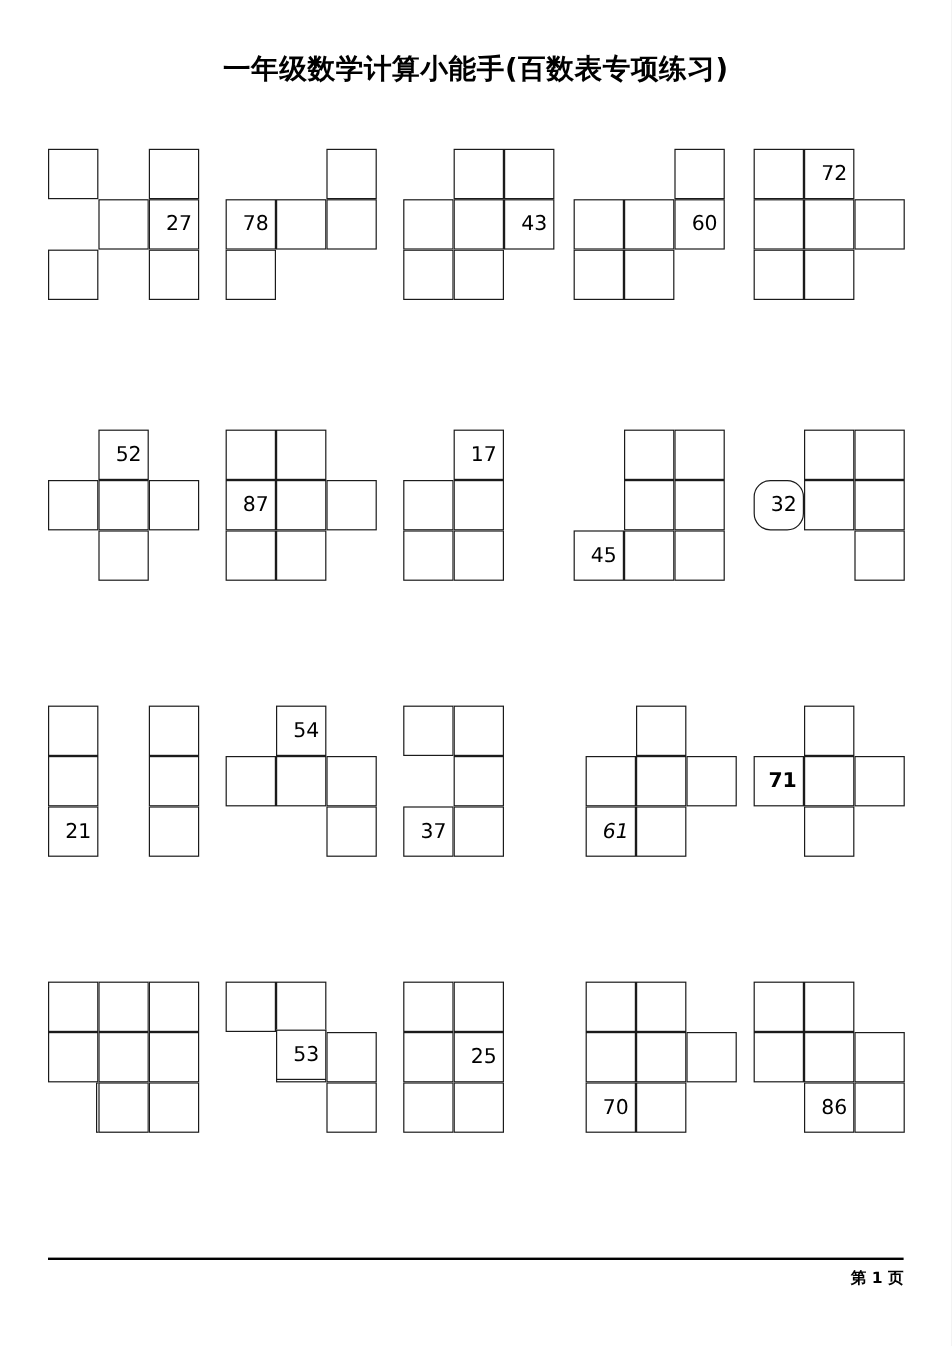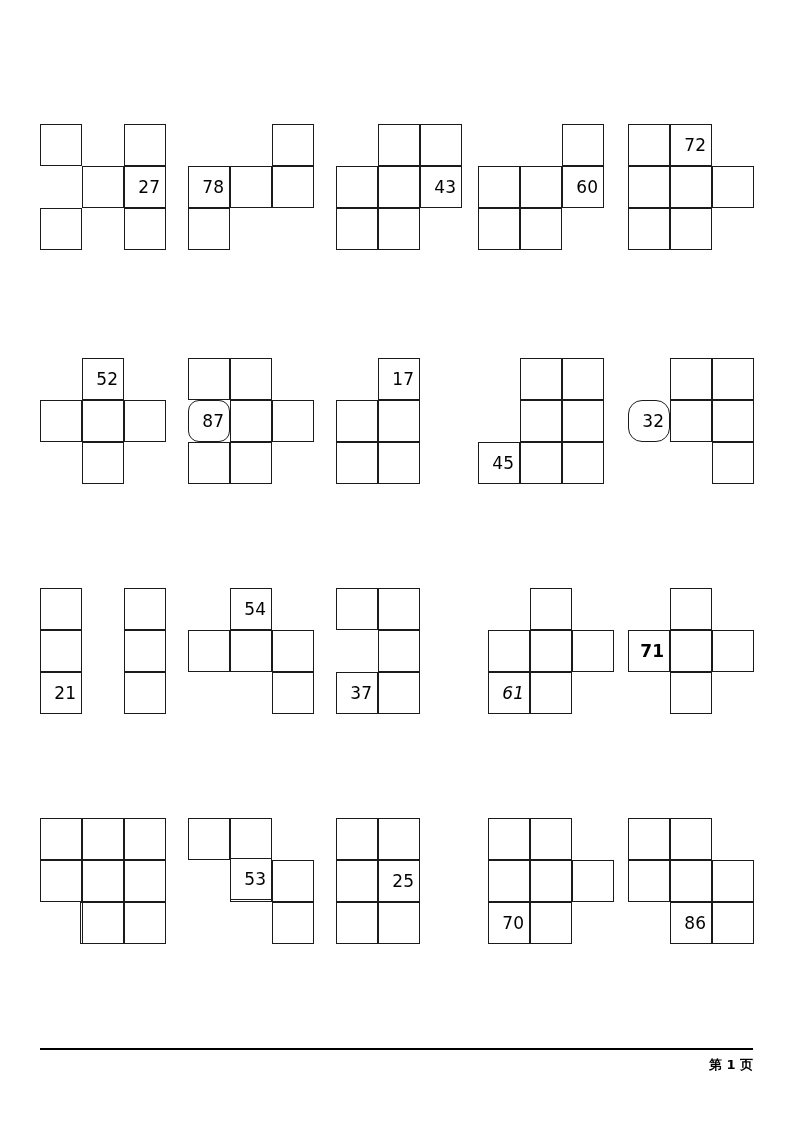--- a/index.html
+++ b/index.html
@@ -82,20 +82,21 @@
     font-size: 13px;
     color: #000;
     font-weight: bold;
   }
 </style>
 </head>
 <body>
 
 <div class="page">
 
+  <div class="title">一年级数学计算小能手(百数表专项练习)</div>
 
 
   <div class="grid-layer" id="grid-layer">
       <div class="cell" style="left: 40px; top: 124px;"></div>
       <div class="cell" style="left: 124px; top: 124px;"></div>
       <div class="cell" style="left: 82px; top: 166px;"></div>
       <div class="cell" style="left: 124px; top: 166px;">27</div>
       <div class="cell" style="left: 40px; top: 208px;"></div>
       <div class="cell" style="left: 124px; top: 208px;"></div>
       <div class="cell" style="left: 272px; top: 124px;"></div>
@@ -123,21 +124,21 @@
       <div class="cell" style="left: 712px; top: 166px;"></div>
       <div class="cell" style="left: 628px; top: 208px;"></div>
       <div class="cell" style="left: 670px; top: 208px;"></div>
       <div class="cell" style="left: 82px; top: 358px;">52</div>
       <div class="cell" style="left: 40px; top: 400px;"></div>
       <div class="cell" style="left: 82px; top: 400px;"></div>
       <div class="cell" style="left: 124px; top: 400px;"></div>
       <div class="cell" style="left: 82px; top: 442px;"></div>
       <div class="cell" style="left: 188px; top: 358px;"></div>
       <div class="cell" style="left: 230px; top: 358px;"></div>
-      <div class="cell" style="left: 188px; top: 400px; border-radius: 11px;">87</div>
+      <div class="cell" style="left: 188px; top: 400px;">87</div>
       <div class="cell" style="left: 230px; top: 400px;"></div>
       <div class="cell" style="left: 272px; top: 400px;"></div>
       <div class="cell" style="left: 188px; top: 442px;"></div>
       <div class="cell" style="left: 230px; top: 442px;"></div>
       <div class="cell" style="left: 378px; top: 358px; text-align: right;">17</div>
       <div class="cell" style="left: 336px; top: 400px;"></div>
       <div class="cell" style="left: 378px; top: 400px;"></div>
       <div class="cell" style="left: 336px; top: 442px;"></div>
       <div class="cell" style="left: 378px; top: 442px;"></div>
       <div class="cell" style="left: 520px; top: 358px;"></div>

